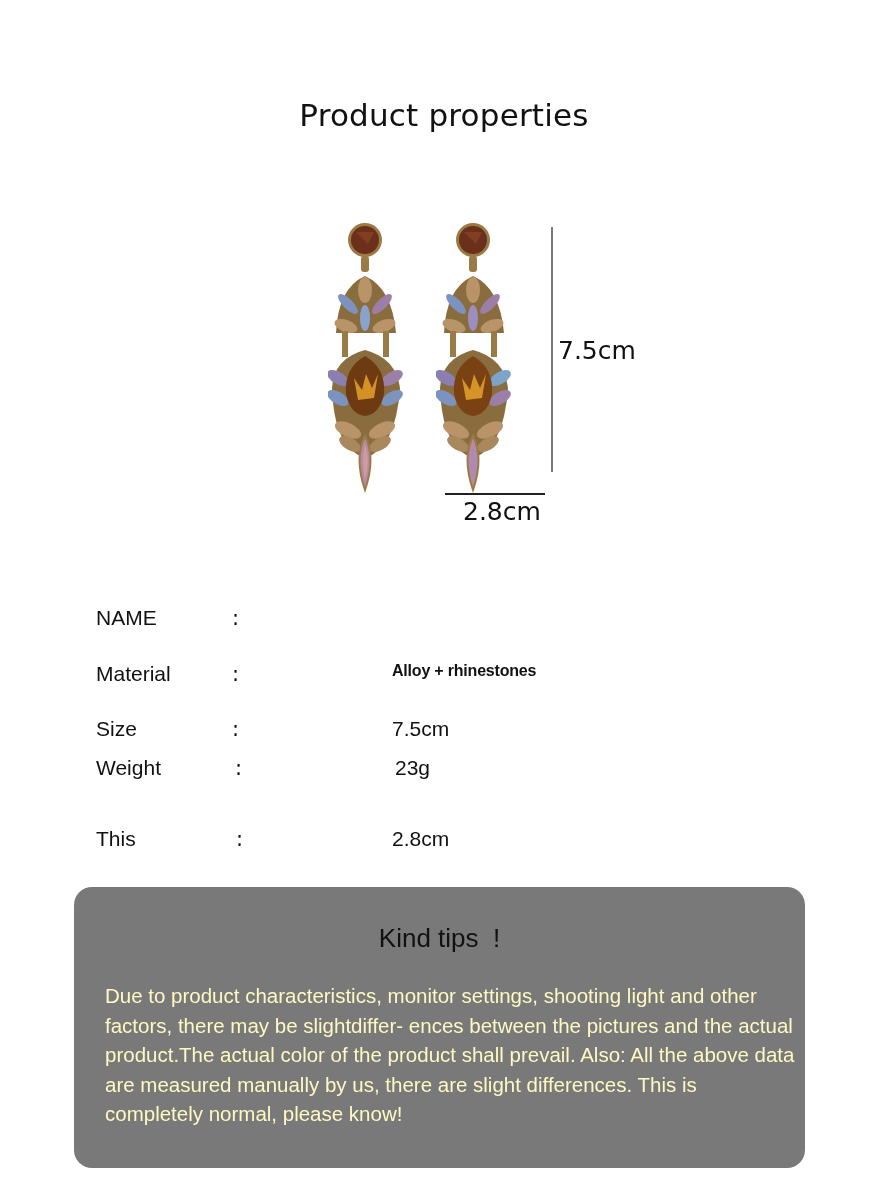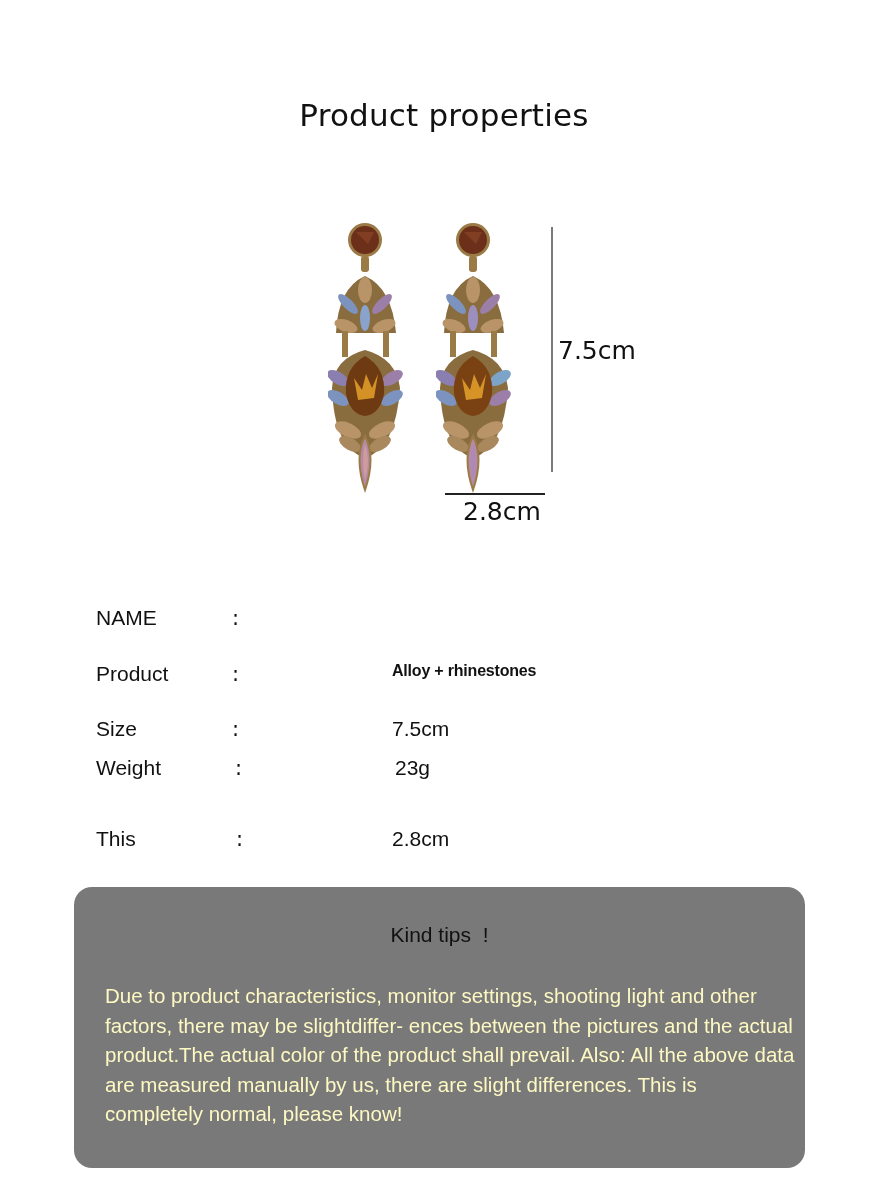--- a/index.html
+++ b/index.html
@@ -17,21 +17,21 @@
     .dim-h-label { position: absolute; left: 463px; top: 497px; font-size: 25px; color: #111; }
 
     .specs { position: absolute; left: 0; top: 600px; width: 888px; }
     .spec-row { position: absolute; left: 0; width: 888px; height: 40px; font-size: 21px; color: #111; padding-left: 12px; }
     .spec-label { position: absolute; left: 96px; top: 0; font-family: "Liberation Sans", sans-serif; font-size: 21px; }
     .spec-colon { position: absolute; left: 232px; top: 0; font-size: 21px; }
     .spec-value { position: absolute; left: 392px; top: 0; font-family: "Liberation Sans", sans-serif; font-size: 21px; }
     .spec-value.bold { font-weight: bold; font-size: 16px; letter-spacing: -0.2px; }
 
     .tips-box { position: absolute; left: 74px; top: 887px; width: 731px; height: 281px; background: #797979; border-radius: 18px; }
-    .tips-title { position: absolute; top: 36px; left: 0; width: 731px; text-align: center; font-family: "Liberation Sans", sans-serif; font-size: 21px; color: #111; }
+    .tips-title { position: absolute; top: 36px; left: 0; width: 731px; text-align: center; font-family: "Liberation Sans", sans-serif; font-size: 26px; color: #111; }
     .tips-body { position: absolute; top: 94px; left: 31px; width: 690px; font-family: "Liberation Sans", sans-serif; font-size: 20.5px; line-height: 29.5px; color: #fef9c3; }
   </style>
 </head>
 <body>
 
 <h1 class="title">Product properties</h1>
 
 <div class="product-figure">
   <svg class="earring left" viewBox="0 0 110 285" xmlns="http://www.w3.org/2000/svg">
 
@@ -102,21 +102,21 @@
 <div class="dim-v-label">7.5cm</div>
 <div class="dim-h-line"></div>
 <div class="dim-h-label">2.8cm</div>
 
 <div class="specs">
   <div class="spec-row" style="top:6px;">
     <span class="spec-label">NAME</span>
     <span class="spec-colon">:</span>
   </div>
   <div class="spec-row" style="top:62px;">
-    <span class="spec-label">Product</span>
+    <span class="spec-label">Material</span>
     <span class="spec-colon">:</span>
     <span class="spec-value bold">Alloy + rhinestones</span>
   </div>
   <div class="spec-row" style="top:117px;">
     <span class="spec-label">Size</span>
     <span class="spec-colon">:</span>
     <span class="spec-value">7.5cm</span>
   </div>
   <div class="spec-row" style="top:156px;">
     <span class="spec-label">Weight</span>

